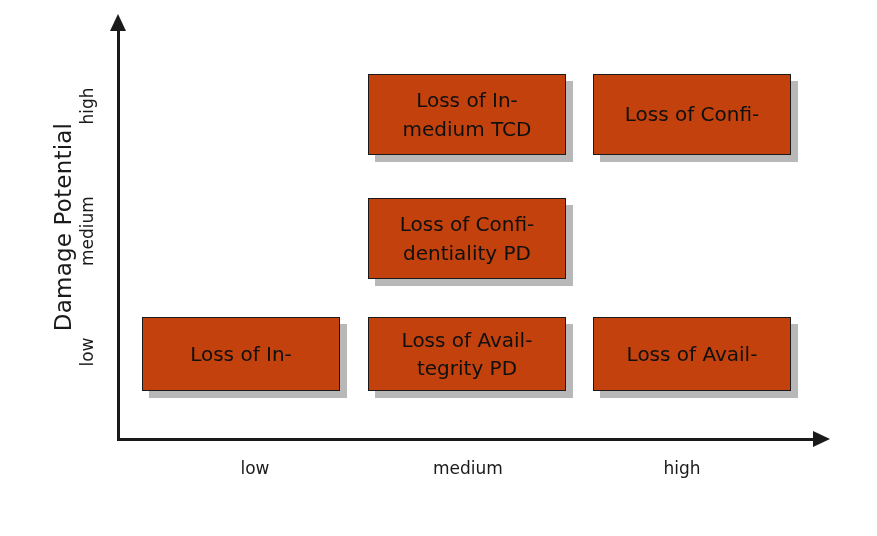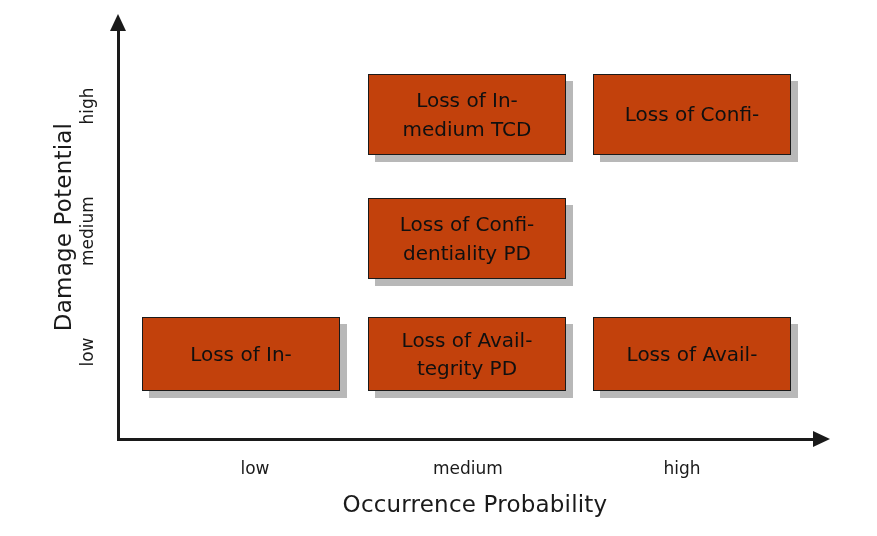--- a/index.html
+++ b/index.html
@@ -139,21 +139,20 @@
 <body>
 
 <div id="canvas">
 
   <div class="axis-line" id="y-axis-line"></div>
   <div class="arrow-up"></div>
   <div class="axis-line" id="x-axis-line"></div>
   <div class="arrow-right"></div>
 
   <div id="y-axis-title">Damage Potential</div>
-  <div id="x-axis-title">Occurrence Probability</div>
 
   <div class="ytick high">high</div>
   <div class="ytick medium">medium</div>
   <div class="ytick low">low</div>
 
   <div class="xtick low">low</div>
   <div class="xtick medium">medium</div>
   <div class="xtick high">high</div>
 
   <div class="risk-box col-2 row-high">

